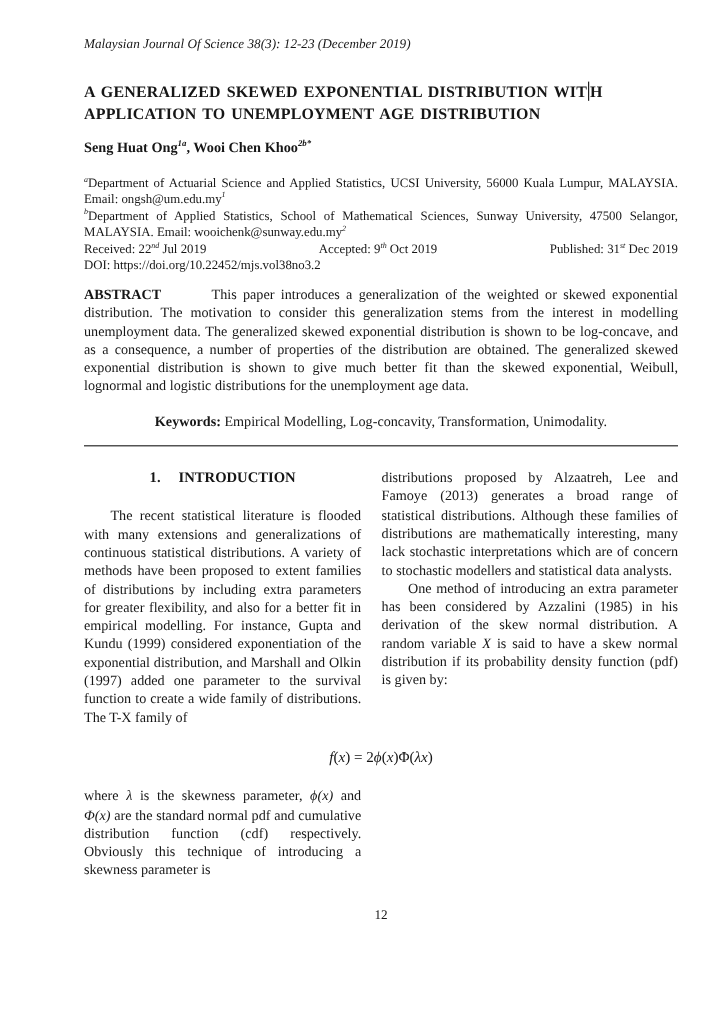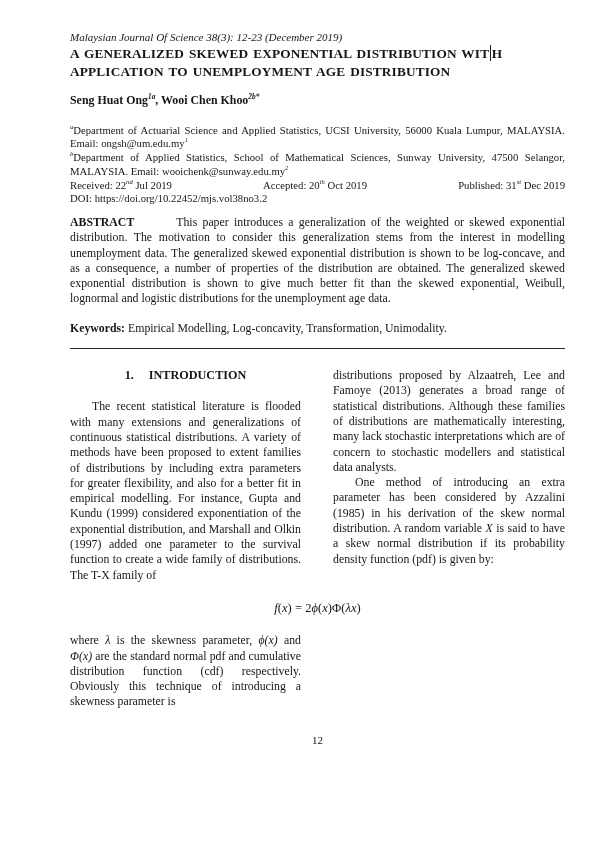--- a/index.html
+++ b/index.html
@@ -18,32 +18,32 @@
   .b { font-weight: bold; }
   .i { font-style: italic; }
   sup { font-size: 0.62em; line-height: 0; vertical-align: super; font-style: italic; }
   .gap { display: inline-block; }
   .text-cursor {
     display: inline-block; width: 1.5px; height: 1.15em;
     background: #222; vertical-align: -0.18em; margin: 0 0.5px;
   }
   .journal-line { font-style: italic; font-size: 11px; }
   .title {
-    font-weight: bold;
+    margin-top: 23px; font-weight: bold;
     font-size: 13.3px; line-height: 17.6px;
     letter-spacing: 0.15px; word-spacing: 1.5px;
   }
   .authors { margin-top: 13px; font-weight: bold; font-size: 11.9px; }
   .affil-block { margin-top: 15px; font-size: 10.7px; line-height: 13.7px; }
   .affil-just { text-align: justify; }
   .dates-row { display: flex; justify-content: space-between; }
   .abstract { margin-top: 9px; text-align: justify; }
-  .keywords { margin-top: 14px; }
+  .keywords { margin-top: 14px; text-align: center; }
   .divider { border: none; border-top: 1.2px solid #2a2a2a; margin: 12px 0 0 0; }
-  .cols { display: flex; gap: 32px; }
+  .cols { display: flex; gap: 17px; }
   .cols-top { margin-top: 19px; }
   .cols-bottom { margin-top: 17px; }
   .col-left { width: 231px; flex: none; }
   .col-right { flex: 1; }
   .sec-head { font-weight: bold; font-size: 12.2px; text-align: center; margin-bottom: 16px; }
   p.body { margin: 0; text-align: justify; }
   p.indent { text-indent: 22px; }
   .para-gap { margin-top: 15px; }
   .equation { margin-top: 18px; text-align: center; font-size: 12.6px; }
   .pageno { margin-top: 23px; text-align: center; font-size: 11px; }
@@ -57,21 +57,21 @@
 
   <div class="title"><span>A GENERALIZED SKEWED EXPONENTIAL DISTRIBUTION WIT</span><span class="text-cursor"></span><span>H</span><br><span>APPLICATION TO UNEMPLOYMENT AGE DISTRIBUTION</span></div>
 
   <div class="authors"><span>Seng Huat Ong</span><sup>1a</sup><span>, Wooi Chen Khoo</span><sup>2b*</sup></div>
 
   <div class="affil-block">
     <div class="affil-just"><sup>a</sup><span>Department of Actuarial Science and Applied Statistics, UCSI University, 56000 Kuala Lumpur, MALAYSIA. Email: ongsh@um.edu.my</span><sup>1</sup></div>
     <div class="affil-just"><sup>b</sup><span>Department of Applied Statistics, School of Mathematical Sciences, Sunway University, 47500 Selangor, MALAYSIA. Email: wooichenk@sunway.edu.my</span><sup>2</sup></div>
     <div class="dates-row">
       <span><span>Received: 22</span><sup>nd</sup><span> Jul 2019</span></span>
-      <span><span>Accepted: 20</span><sup>th</sup><span> Oct 2019</span></span>
+      <span><span>Accepted: 9</span><sup>th</sup><span> Oct 2019</span></span>
       <span><span>Published: 31</span><sup>st</sup><span> Dec 2019</span></span>
     </div>
     <div>DOI: https://doi.org/10.22452/mjs.vol38no3.2</div>
   </div>
 
   <div class="abstract"><span class="b">ABSTRACT</span><span class="gap" style="width: 42px;"></span><span>This paper introduces a generalization of the weighted or skewed exponential distribution. The motivation to consider this generalization stems from the interest in modelling unemployment data. The generalized skewed exponential distribution is shown to be log-concave, and as a consequence, a number of properties of the distribution are obtained. The generalized skewed exponential distribution is shown to give much better fit than the skewed exponential, Weibull, lognormal and logistic distributions for the unemployment age data.</span></div>
 
   <div class="keywords"><span class="b">Keywords:</span><span> Empirical Modelling, Log-concavity, Transformation, Unimodality.</span></div>
 
   <hr class="divider">

